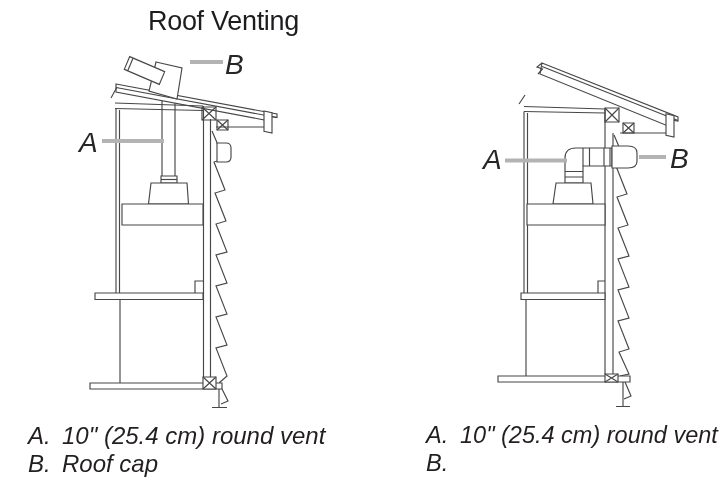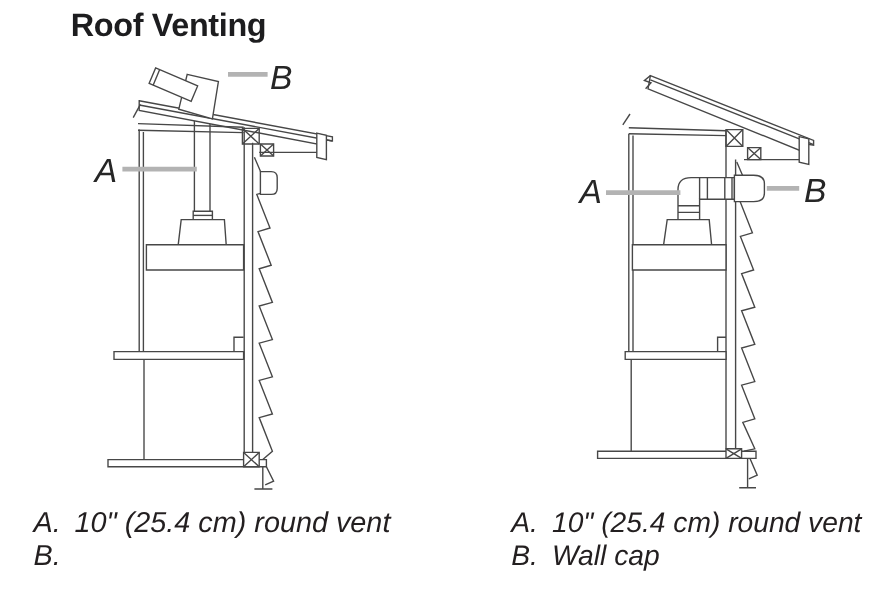--- a/index.html
+++ b/index.html
@@ -1,22 +1,22 @@
 <!DOCTYPE html>
 <html><head>
 <meta charset="utf-8">
 <style>
   html,body{margin:0;padding:0;background:#fff;}
   .page{
     position:relative;width:726px;height:496px;background:#ffffff;
     font-family:"Liberation Sans",sans-serif;overflow:hidden;
   }
   .title{
-    position:absolute;top:8px;font-weight:bold;font-size:27px;line-height:27px;
-    color:#1d1d1f;text-align:left;letter-spacing:-0.3px;white-space:nowrap;
+    position:absolute;top:8px;font-weight:normal;font-size:27px;line-height:27px;
+    color:#1d1d1f;text-align:right;letter-spacing:-0.3px;white-space:nowrap;
   }
   #title-roof{left:59px;width:240px;}
   #title-wall{left:465px;width:240px;}
   svg.diagram{position:absolute;left:0;top:0;display:block;}
   svg.diagram path, svg.diagram line{stroke:#474747;stroke-width:1.15;fill:none;}
   svg.diagram .wfill{fill:#ffffff;}
   svg.diagram line.leader{stroke:#b3b3b3;stroke-width:4;}
   svg.diagram text.lbl{font:italic 28px "Liberation Sans",sans-serif;fill:#262626;stroke:none;}
   .caption{position:absolute;font-style:italic;font-size:24px;color:#231f20;}
   #caption-roof{left:28px;top:422px;}
@@ -166,27 +166,27 @@
     </g>
   </svg>
 
   <div class="caption" id="caption-roof">
     <div class="cap-row">
       <span class="cap-marker">A.</span>
       <span>10" (25.4 cm) round vent</span>
     </div>
     <div class="cap-row">
       <span class="cap-marker">B.</span>
+      <span>Roof cap</span>
     </div>
   </div>
 
   <div class="caption" id="caption-wall">
     <div class="cap-row">
       <span class="cap-marker">A.</span>
       <span>10" (25.4 cm) round vent</span>
     </div>
     <div class="cap-row">
       <span class="cap-marker">B.</span>
-      <span>Wall cap</span>
     </div>
   </div>
 
 </div>
 
 </body></html>

